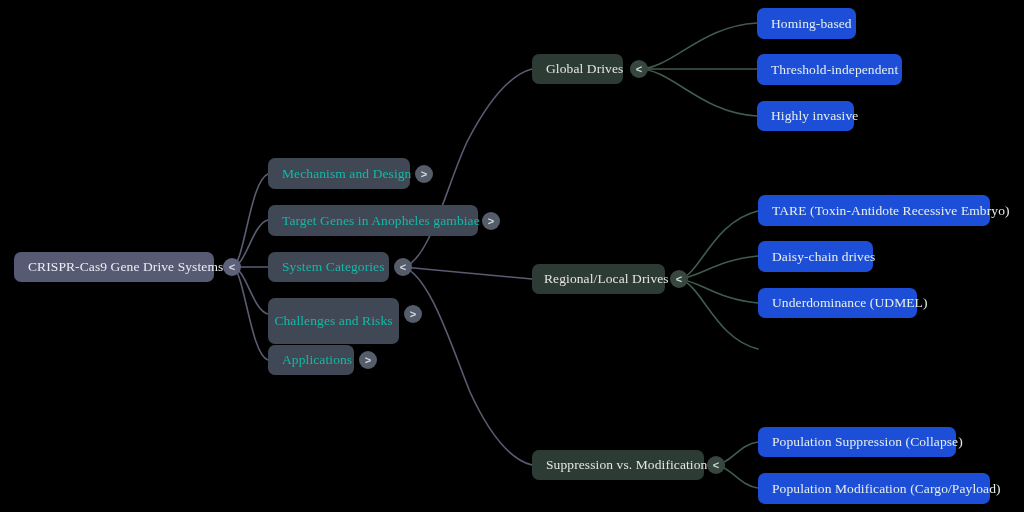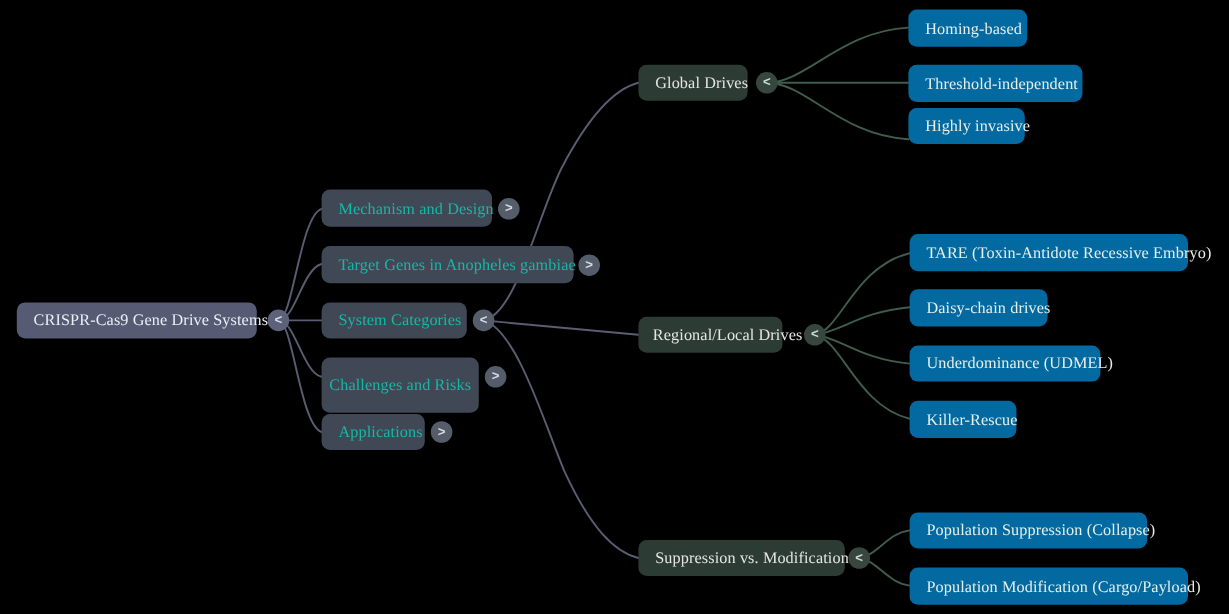--- a/index.html
+++ b/index.html
@@ -42,21 +42,21 @@
   }
   .node.level1 {
     background: #414855;
     color: #14b8a6;
   }
   .node.level2 {
     background: #2d3b35;
     color: #e5e5e5;
   }
   .node.level3 {
-    background: #0369a1;
+    background: #1d4ed8;
     color: #e6efe8;
     text-align: center;
   }
   .toggle {
     position: absolute;
     width: 18px;
     height: 18px;
     border-radius: 50%;
     display: flex;
     align-items: center;
@@ -162,21 +162,21 @@
     <span>&gt;</span>
   </div>
 
   <div class="node level2" style="left:532px; top:54px; width:91px; height:30px;">
     <span>Global Drives</span>
   </div>
   <div class="toggle green-dark" style="left:630px; top:60px;">
     <span>&lt;</span>
   </div>
 
-  <div class="node level2" style="left:532px; top:264px; width:120px; height:30px;padding-left:12px;">
+  <div class="node level2" style="left:532px; top:264px; width:133px; height:30px;padding-left:12px;">
     <span>Regional/Local Drives</span>
   </div>
   <div class="toggle green-dark" style="left:670px; top:270px;">
     <span>&lt;</span>
   </div>
 
   <div class="node level2" style="left:532px; top:450px; width:172px; height:30px;">
     <span>Suppression vs. Modification</span>
   </div>
   <div class="toggle green-dark" style="left:707px; top:456px;">
@@ -184,39 +184,36 @@
   </div>
 
   <div class="node level3" style="left:757px; top:8px; width:99px; height:31px;">
     <span>Homing-based</span>
   </div>
 
   <div class="node level3" style="left:757px; top:54px; width:145px; height:31px;">
     <span>Threshold-independent</span>
   </div>
 
-  <div class="node level3" style="left:757px; top:90px; width:97px; height:30px;">
+  <div class="node level3" style="left:757px; top:101px; width:97px; height:30px;">
     <span>Highly invasive</span>
   </div>
 
   <div class="node level3" style="left:758px; top:195px; width:232px; height:31px;">
     <span>TARE (Toxin-Antidote Recessive Embryo)</span>
   </div>
 
   <div class="node level3" style="left:758px; top:241px; width:115px; height:31px;">
     <span>Daisy-chain drives</span>
   </div>
 
   <div class="node level3" style="left:758px; top:288px; width:159px; height:30px;">
     <span>Underdominance (UDMEL)</span>
   </div>
 
-  <div class="node level3" style="left:758px; top:334px; width:89px; height:31px;">
-    <span>Killer-Rescue</span>
-  </div>
 
   <div class="node level3" style="left:758px; top:473px; width:232px; height:31px;">
     <span>Population Modification (Cargo/Payload)</span>
   </div>
 
   <div class="node level3" style="left:758px; top:427px; width:198px; height:30px;">
     <span>Population Suppression (Collapse)</span>
   </div>
 
 </div>

